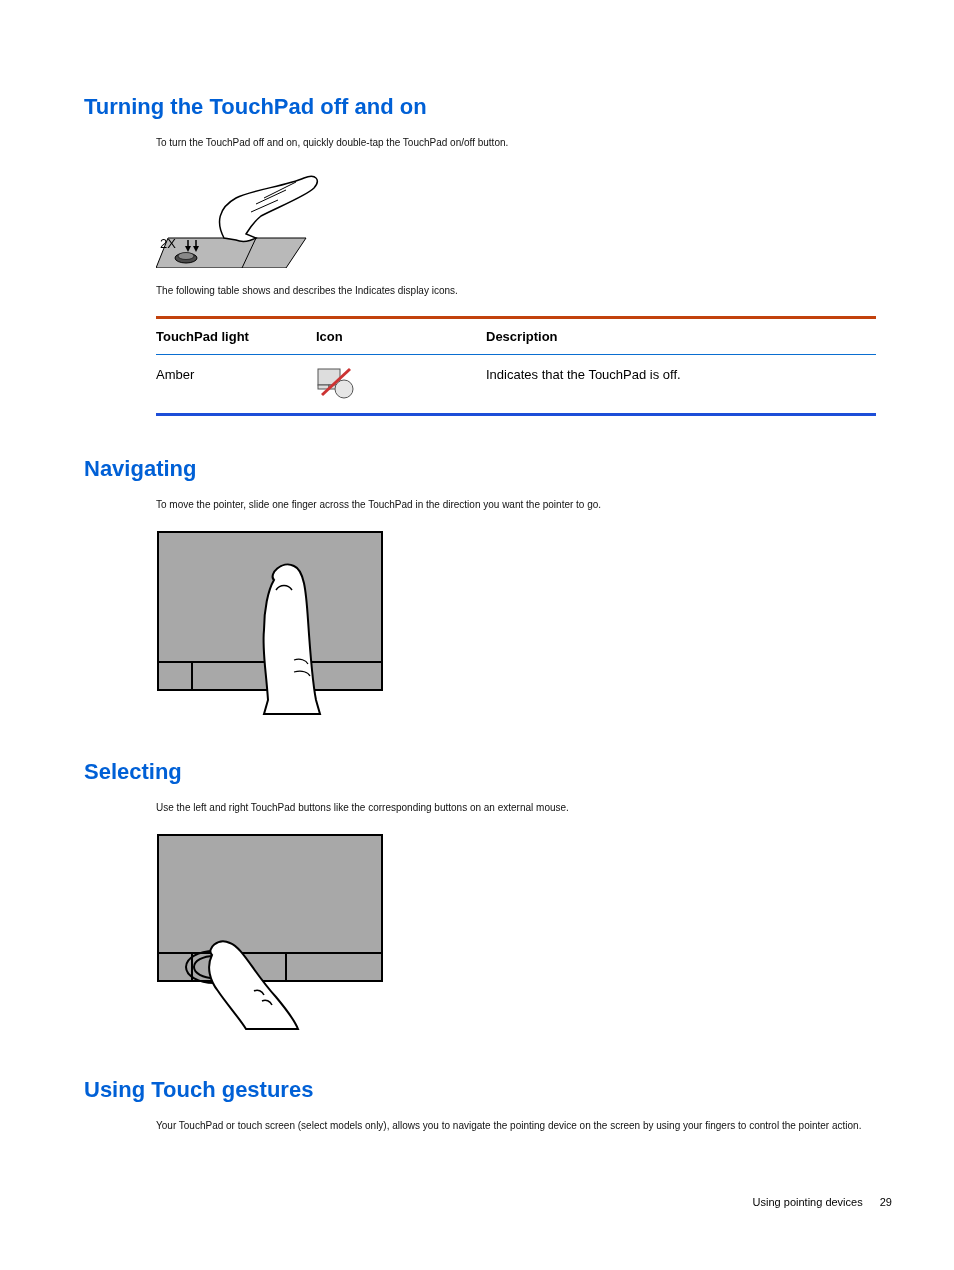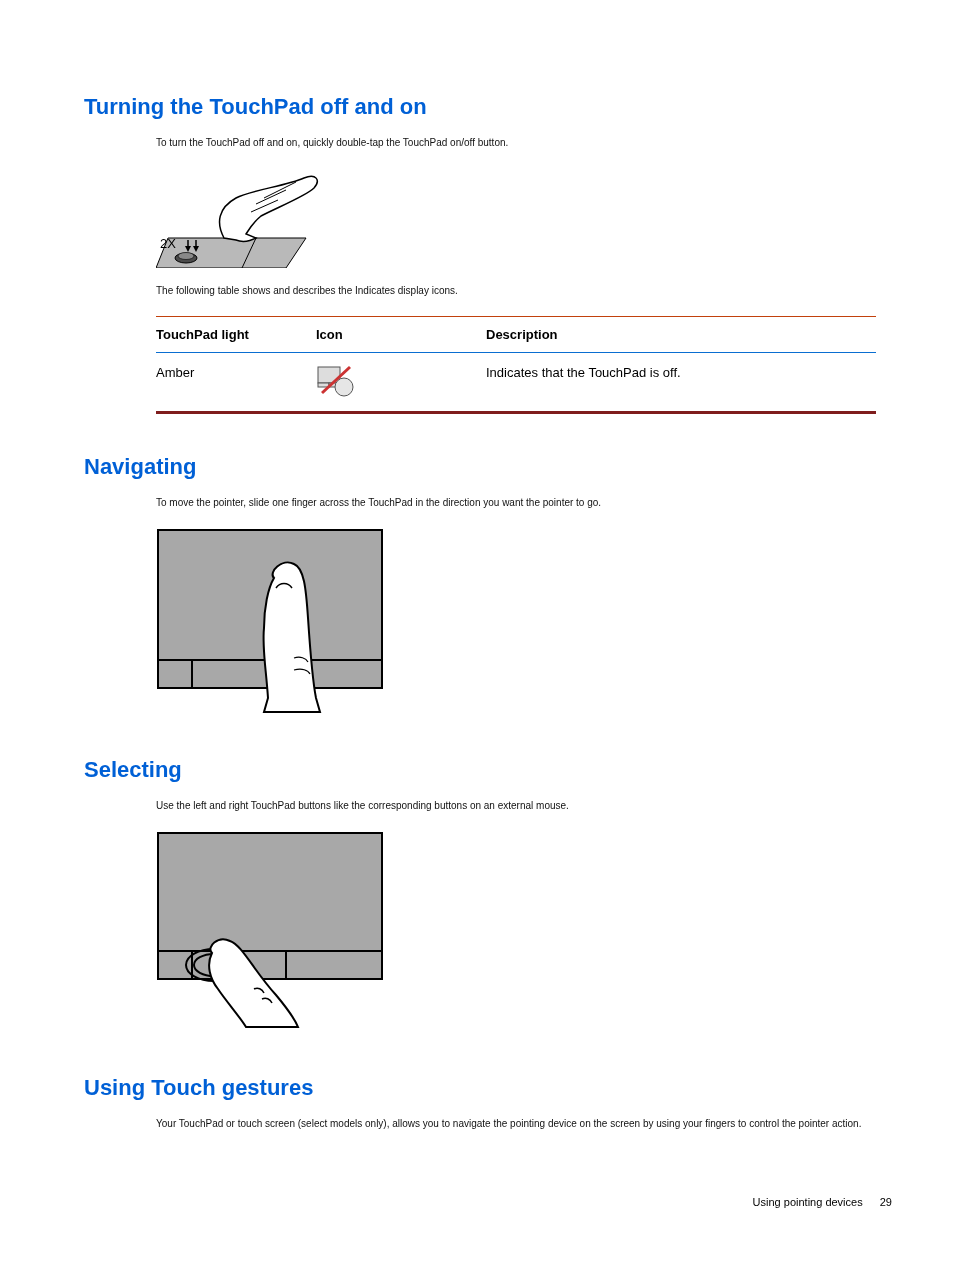--- a/index.html
+++ b/index.html
@@ -3,22 +3,22 @@
 <meta charset="utf-8">
 <style>
   * { box-sizing: border-box; margin: 0; padding: 0; }
   body { font-family: Arial, Helvetica, sans-serif; background: #fff; width: 954px; height: 1270px; position: relative; color: #000; }
   .page { padding: 94px 70px 60px 84px; }
   .h2 { color: #0060d6; font-size: 22px; font-weight: bold; margin-bottom: 16px; }
   .body-text { font-size: 10px; line-height: 1.4; margin-left: 72px; margin-bottom: 18px; color: #111; }
   .diagram { margin-left: 72px; margin-bottom: 12px; }
   .table-wrap { margin-left: 72px; margin-bottom: 40px; }
   table { width: 720px; border-collapse: collapse; }
-  thead tr { border-top: 1px solid #c2410c; border-bottom: 1px solid #0a6ed1; }
-  tbody { border-bottom: 3px solid #7f1d1d; }
+  thead tr { border-top: 3px solid #c2410c; border-bottom: 1px solid #0a6ed1; }
+  tbody { border-bottom: 3px solid #1d4ed8; }
   th { text-align: left; font-size: 13px; font-weight: bold; padding: 10px 8px 10px 0; }
   td { text-align: left; font-size: 13px; padding: 12px 8px 12px 0; vertical-align: top; }
   tbody tr + tr td { border-top: 1px solid #888; }
   .col-light { width: 160px; }
   .col-icon { width: 170px; }
   .col-desc { width: auto; }
   .icon-cell svg { display: block; }
   .footer { position: absolute; bottom: 62px; right: 62px; font-size: 11px; }
   .footer .page-num { margin-left: 14px; }
   .section + .section { margin-top: 40px; }

